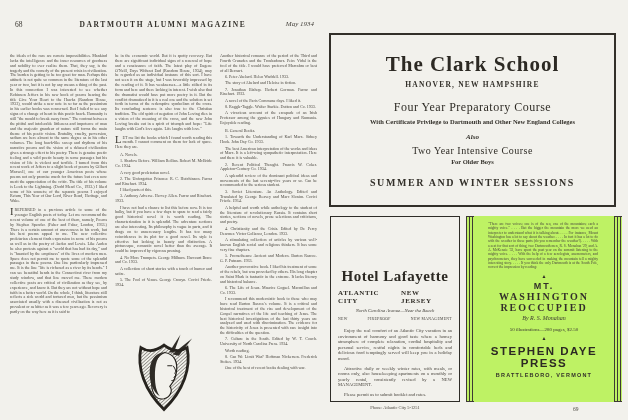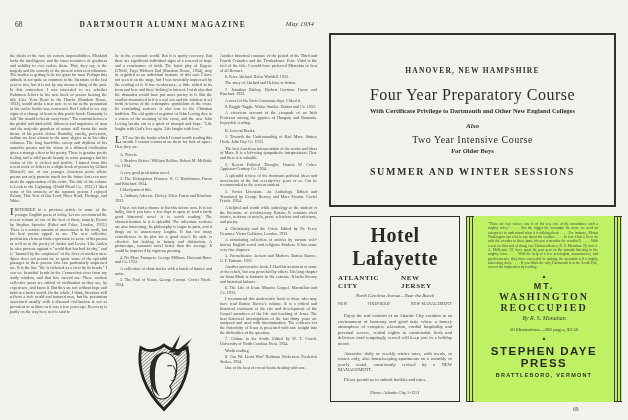--- a/index.html
+++ b/index.html
@@ -28,29 +28,29 @@
   .para.book { margin-top:1.5px; }
   .illus-wrap { position:absolute; bottom:-2px; left:50%; transform:translateX(-50%);
                 background:#f2f1ec; padding:3px 6px 0 6px; }
   
   .right-page { position:absolute; left:322px; top:18px; width:300px; height:398px; }
   .ad-clark { position:absolute; left:7px; top:15px; width:283px; height:170px;
               border:2px solid #33302a; background:#f2f1ec; text-align:center;
               display:flex; flex-direction:column; align-items:center; justify-content:center; }
   .clark-title { font-size:21px; font-weight:bold; color:#2c2923; letter-spacing:1px; }
   .clark-loc   { font-size:7.5px; font-weight:bold; letter-spacing:1.2px; margin-top:3px; color:#33302a; }
-  .clark-c1    { font-size:16px; color:#2f2c26; margin-top:11px; letter-spacing:0.5px; }
+  .clark-c1    { font-size:12px; color:#2f2c26; margin-top:11px; letter-spacing:0.5px; }
   .clark-cert  { font-size:6.5px; font-weight:bold; margin-top:3px; color:#33302a; }
   .clark-also  { font-size:7px; font-weight:bold; font-style:italic; margin-top:8px; color:#33302a; }
   .clark-c2    { font-size:10px; color:#2f2c26; margin-top:4px; letter-spacing:0.5px; }
   .clark-boys  { font-size:6.5px; font-weight:bold; margin-top:2px; color:#33302a; }
   .clark-sess  { font-size:10px; font-weight:bold; letter-spacing:1.6px; margin-top:12px; color:#33302a; }
   .ad-laf { position:absolute; left:8px; top:198px; width:130px; height:186px;
             border:1.5px solid #2f2d28; background:#f2f1ec; padding:7px 7px 0 7px; box-sizing:border-box; }
-  .laf-title { text-align:center; font-size:20px; font-weight:bold; color:#2c2923; letter-spacing:0.5px; }
+  .laf-title { text-align:center; font-size:15px; font-weight:bold; color:#2c2923; letter-spacing:0.5px;margin-top:44px; }
   .laf-row   { display:flex; justify-content:center; font-size:7px; font-weight:bold;
                letter-spacing:0.6px; margin-top:4px; color:#33302a; }
   .laf-addr  { text-align:center; font-size:4.8px; font-style:italic; margin-top:3px; color:#45423c; }
   .laf-tags  { display:flex; justify-content:space-between; font-size:3.8px; margin-top:4px;
                letter-spacing:0.3px; color:#45423c; }
   .laf-body  { font-size:4.6px; line-height:5.6px; text-align:justify; margin-top:7px; text-indent:6px; color:#4a463f; }
   .laf-body.mt { margin-top:4px; }
   .laf-phone { text-align:center; font-size:4.4px; margin-top:7px; color:#4a463f; }
   .ad-daye { position:absolute; left:144px; top:198px; width:156px; height:186px; background:#bef264; }
   .pillar { position:absolute; top:0; bottom:0; width:8px;
@@ -145,20 +145,21 @@
           <div class="para book">Worth reading.</div>
           <div class="para book">8. Can We Limit War? Hoffman Nickerson. Frederick Stokes. 1934.</div>
           <div class="para book">One of the best of recent books dealing with war.</div>
         </div>
     </div>
   </div>
 
   <div class="right-page">
 
     <div class="ad-clark">
+      <div class="clark-title">The Clark School</div>
       <div class="clark-loc">HANOVER, NEW HAMPSHIRE</div>
       <div class="clark-c1">Four Year Preparatory Course</div>
       <div class="clark-cert">With Certificate Privilege to Dartmouth and Other New England Colleges</div>
       <div class="clark-also">Also</div>
       <div class="clark-c2">Two Year Intensive Course</div>
       <div class="clark-boys">For Older Boys</div>
       <div class="clark-sess">SUMMER AND WINTER SESSIONS</div>
     </div>
 
     <div class="ad-laf">

